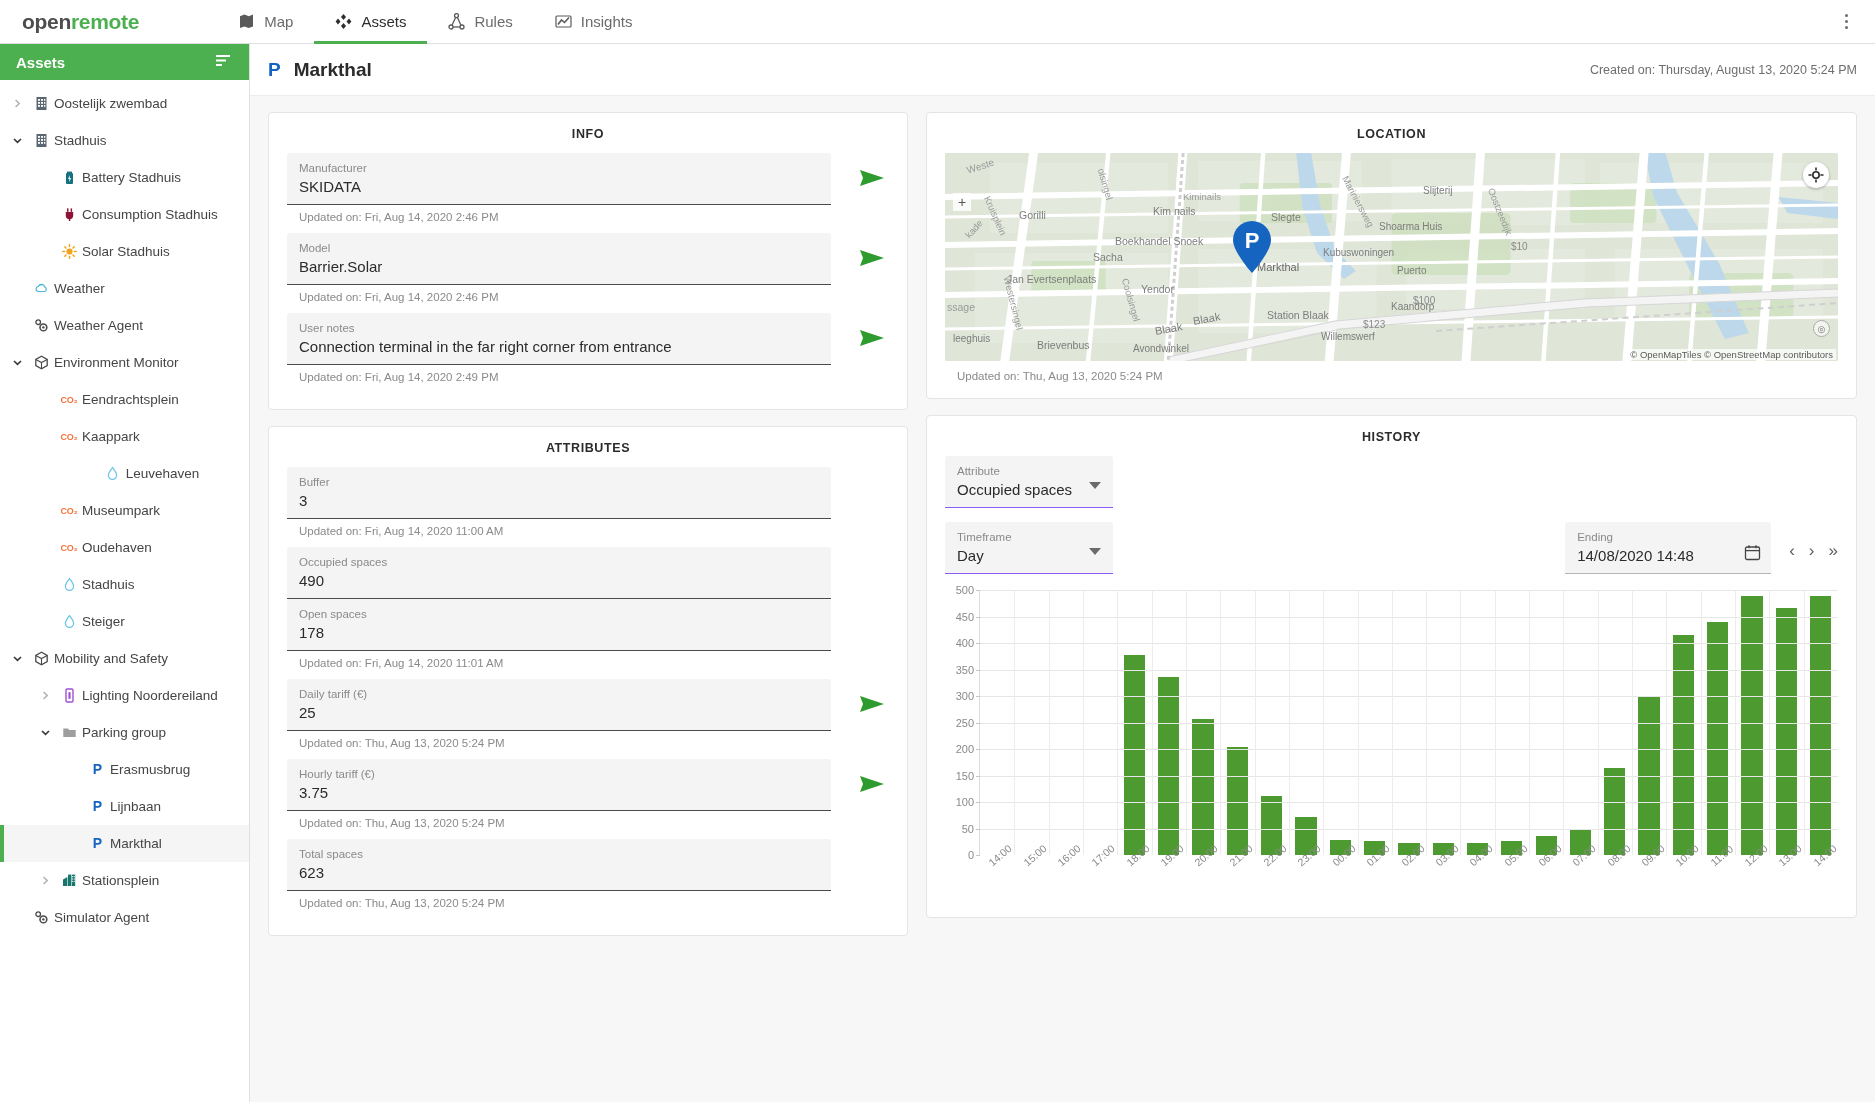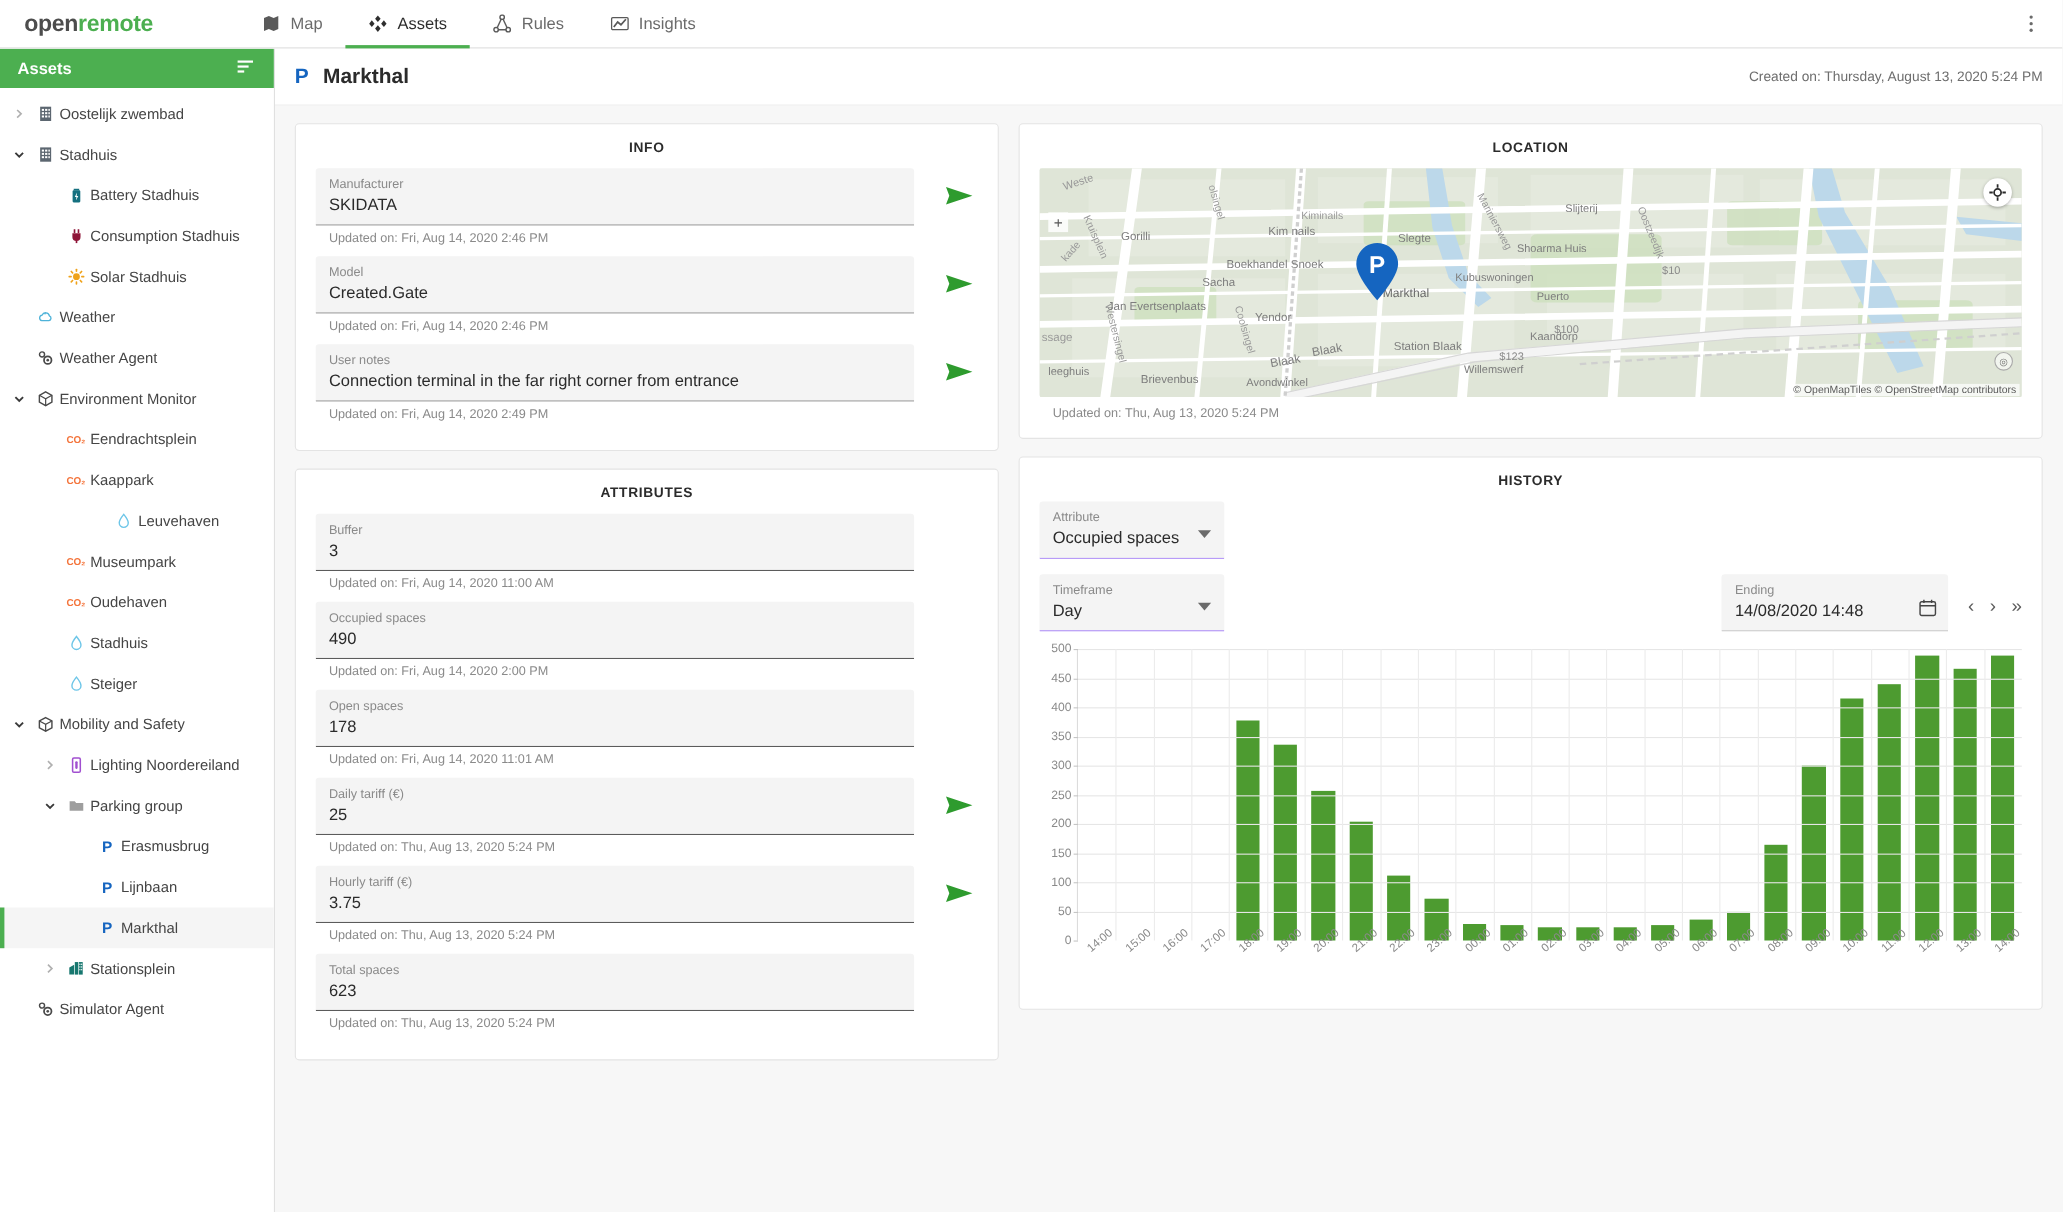--- a/index.html
+++ b/index.html
@@ -540,21 +540,21 @@
                 <div class="send-btn">
                   <svg width="26" height="22" viewBox="0 0 26 22">
                     <path d="M1 3 L25 11 L1 19 L4 11 Z" fill="#2E9B2E"></path>
                   </svg>
                 </div>
               </div>
               <div class="attr-row">
                 <div class="attr-main">
                   <div class="field">
                     <div class="field-label">Model</div>
-                    <div class="field-value">Created.Gate</div>
+                    <div class="field-value">Barrier.Solar</div>
                   </div>
                   <div class="updated">Updated on: Fri, Aug 14, 2020 2:46 PM</div>
                 </div>
                 <div class="send-btn">
                   <svg width="26" height="22" viewBox="0 0 26 22">
                     <path d="M1 3 L25 11 L1 19 L4 11 Z" fill="#2E9B2E"></path>
                   </svg>
                 </div>
               </div>
               <div class="attr-row">
@@ -585,21 +585,20 @@
                   <div class="updated">Updated on: Fri, Aug 14, 2020 11:00 AM</div>
                 </div>
                 <div class="send-btn"></div>
               </div>
               <div class="attr-row">
                 <div class="attr-main">
                   <div class="field">
                     <div class="field-label">Occupied spaces</div>
                     <div class="field-value">490</div>
                   </div>
-                  <div class="updated">Updated on: Fri, Aug 14, 2020 2:00 PM</div>
                 </div>
                 <div class="send-btn"></div>
               </div>
               <div class="attr-row">
                 <div class="attr-main">
                   <div class="field">
                     <div class="field-label">Open spaces</div>
                     <div class="field-value">178</div>
                   </div>
                   <div class="updated">Updated on: Fri, Aug 14, 2020 11:01 AM</div>
@@ -738,21 +737,21 @@
                 <div style="position: absolute; left: 312px; top: 108px; font-size: 11px; color: rgb(106, 106, 106); white-space: nowrap; transform: rotate(0deg); transform-origin: left center;">Markthal</div>
                 <div style="position: absolute; left: 378px; top: 94px; font-size: 10px; color: rgb(125, 125, 125); white-space: nowrap; transform: rotate(0deg); transform-origin: left center;">Kubuswoningen</div>
                 <div style="position: absolute; left: 322px; top: 156px; font-size: 10.5px; color: rgb(125, 125, 125); white-space: nowrap; transform: rotate(0deg); transform-origin: left center;">Station Blaak</div>
                 <div style="position: absolute; left: 434px; top: 68px; font-size: 10px; color: rgb(125, 125, 125); white-space: nowrap; transform: rotate(0deg); transform-origin: left center;">Shoarma Huis</div>
                 <div style="position: absolute; left: 452px; top: 112px; font-size: 10px; color: rgb(125, 125, 125); white-space: nowrap; transform: rotate(0deg); transform-origin: left center;">Puerto</div>
                 <div style="position: absolute; left: 446px; top: 148px; font-size: 10px; color: rgb(125, 125, 125); white-space: nowrap; transform: rotate(0deg); transform-origin: left center;">Kaandorp</div>
                 <div style="position: absolute; left: 478px; top: 32px; font-size: 10px; color: rgb(125, 125, 125); white-space: nowrap; transform: rotate(0deg); transform-origin: left center;">Slijterij</div>
                 <div style="position: absolute; left: 566px; top: 88px; font-size: 10px; color: rgb(138, 138, 138); white-space: nowrap; transform: rotate(0deg); transform-origin: left center;">$10</div>
                 <div style="position: absolute; left: 468px; top: 142px; font-size: 10px; color: rgb(138, 138, 138); white-space: nowrap; transform: rotate(0deg); transform-origin: left center;">$100</div>
                 <div style="position: absolute; left: 418px; top: 166px; font-size: 10px; color: rgb(138, 138, 138); white-space: nowrap; transform: rotate(0deg); transform-origin: left center;">$123</div>
-                <div style="position: absolute; left: 386px; top: 178px; font-size: 10px; color: rgb(125, 125, 125); white-space: nowrap; transform: rotate(0deg); transform-origin: left center;">Willemswerf</div>
+                <div style="position: absolute; left: 376px; top: 178px; font-size: 10px; color: rgb(125, 125, 125); white-space: nowrap; transform: rotate(0deg); transform-origin: left center;">Willemswerf</div>
                 <div style="position: absolute; left: 188px; top: 190px; font-size: 10px; color: rgb(125, 125, 125); white-space: nowrap; transform: rotate(0deg); transform-origin: left center;">Avondwinkel</div>
                 <div style="position: absolute; left: 8px; top: 180px; font-size: 10px; color: rgb(125, 125, 125); white-space: nowrap; transform: rotate(0deg); transform-origin: left center;">leeghuis</div>
                 <div style="position: absolute; left: 238px; top: 38px; font-size: 9.5px; color: rgb(154, 154, 154); white-space: nowrap; transform: rotate(0deg); transform-origin: left center;">Kiminails</div>
                 <div style="position: absolute; left: 400px; top: 18px; font-size: 9.5px; color: rgb(154, 154, 154); white-space: nowrap; transform: rotate(62deg); transform-origin: left center;">Mariniersweg</div>
                 <div style="position: absolute; left: 546px; top: 30px; font-size: 9.5px; color: rgb(154, 154, 154); white-space: nowrap; transform: rotate(68deg); transform-origin: left center;">Oostzeedijk</div>
               </div>
 
             <svg class="map-pin" width="42" height="56" viewBox="0 0 42 56">
               <path d="M21 2 C10.5 2 2 10.5 2 21 C2 33 21 54 21 54 C21 54 40 33 40 21 C40 10.5 31.5 2 21 2 Z" fill="#1565C0"></path>
               <text x="21" y="29" font-family="Liberation Sans, sans-serif" font-size="22" font-weight="700" fill="#fff" text-anchor="middle">P</text>

